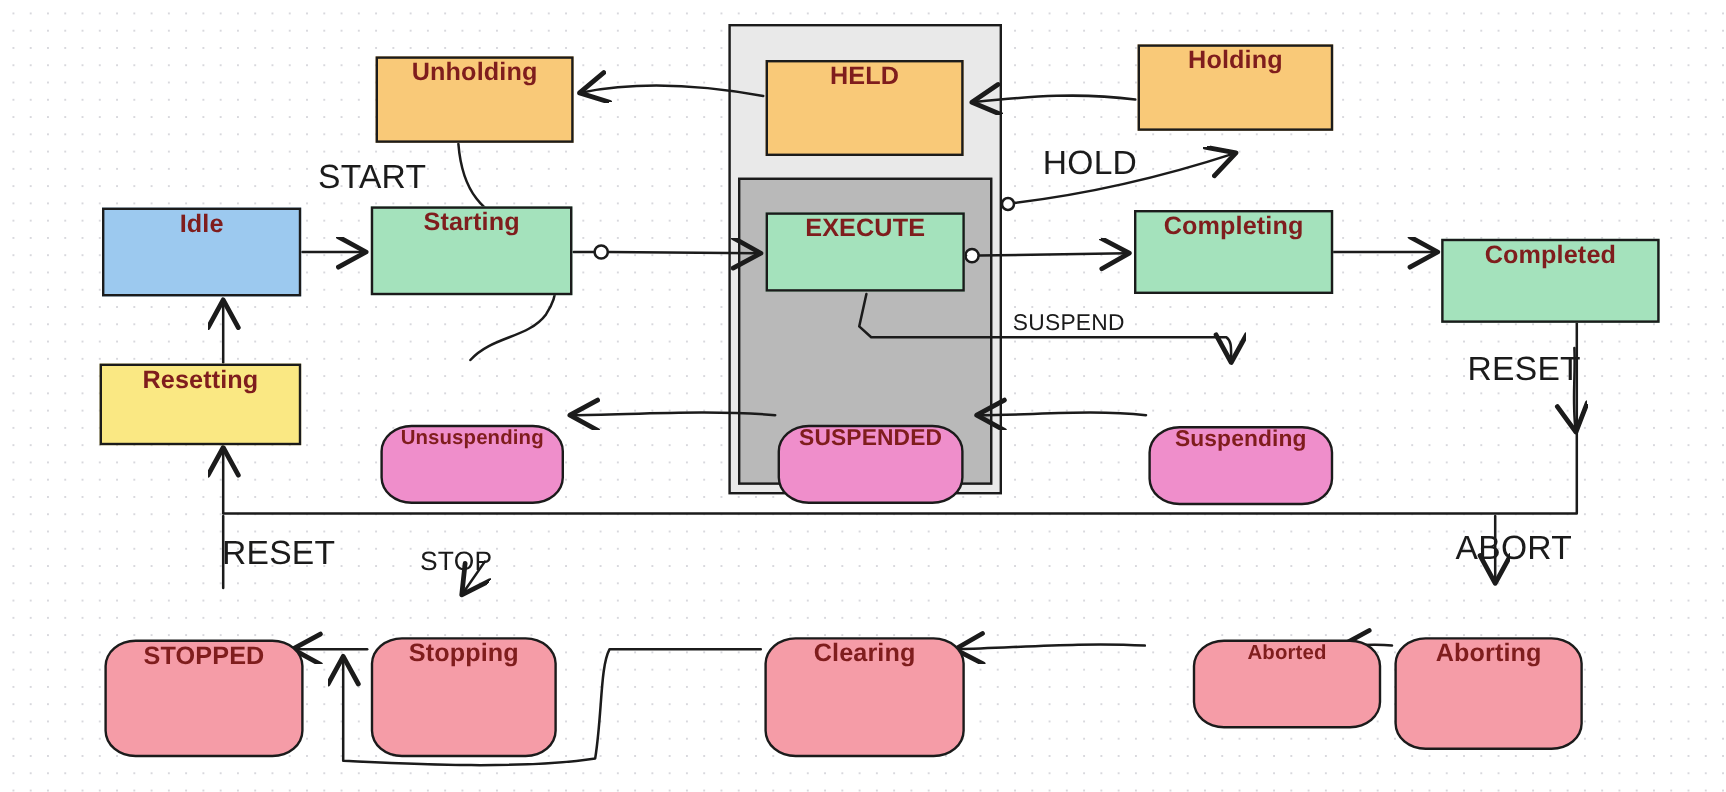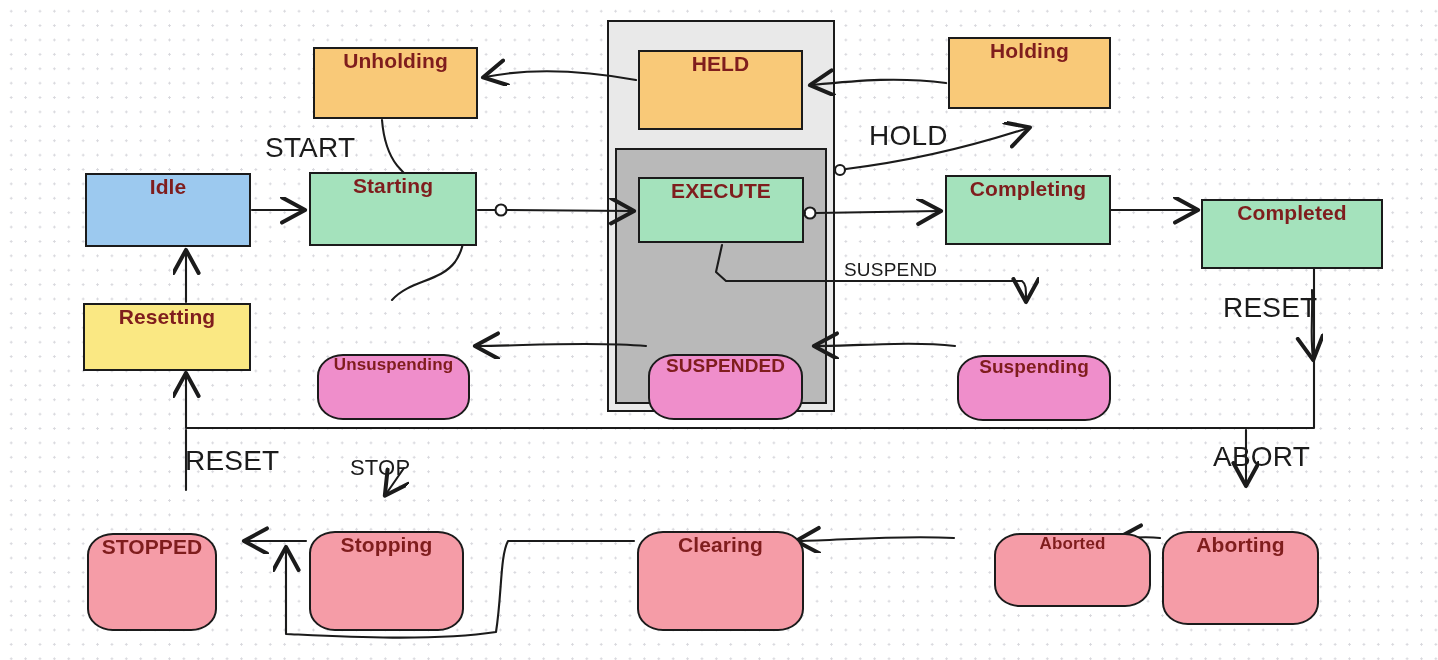--- a/index.html
+++ b/index.html
@@ -150,21 +150,21 @@
       </div>
       <div class="node rounded" style="left: 317px; top: 313px; width: 153px; height: 66px; background: rgb(239, 142, 203); font-size: 17px;">
         <span>Unsuspending</span>
       </div>
       <div class="node rounded" style="left: 648px; top: 313px; width: 155px; height: 66px; background: rgb(239, 142, 203); font-size: 19px;">
         <span>SUSPENDED</span>
       </div>
       <div class="node rounded" style="left: 957px; top: 314px; width: 154px; height: 66px; background: rgb(239, 142, 203); font-size: 19px;">
         <span>Suspending</span>
       </div>
-      <div class="node rounded" style="left: 87px; top: 492px; width: 130px; height: 98px; background: rgb(245, 156, 167); font-size: 21px;">
+      <div class="node rounded" style="left: 87px; top: 492px; width: 166px; height: 98px; background: rgb(245, 156, 167); font-size: 21px;">
         <span>STOPPED</span>
       </div>
       <div class="node rounded" style="left: 309px; top: 490px; width: 155px; height: 100px; background: rgb(245, 156, 167); font-size: 21px;">
         <span>Stopping</span>
       </div>
       <div class="node rounded" style="left: 637px; top: 490px; width: 167px; height: 100px; background: rgb(245, 156, 167); font-size: 21px;">
         <span>Clearing</span>
       </div>
       <div class="node rounded" style="left: 994px; top: 492px; width: 157px; height: 74px; background: rgb(245, 156, 167); font-size: 17px;">
         <span>Aborted</span>

